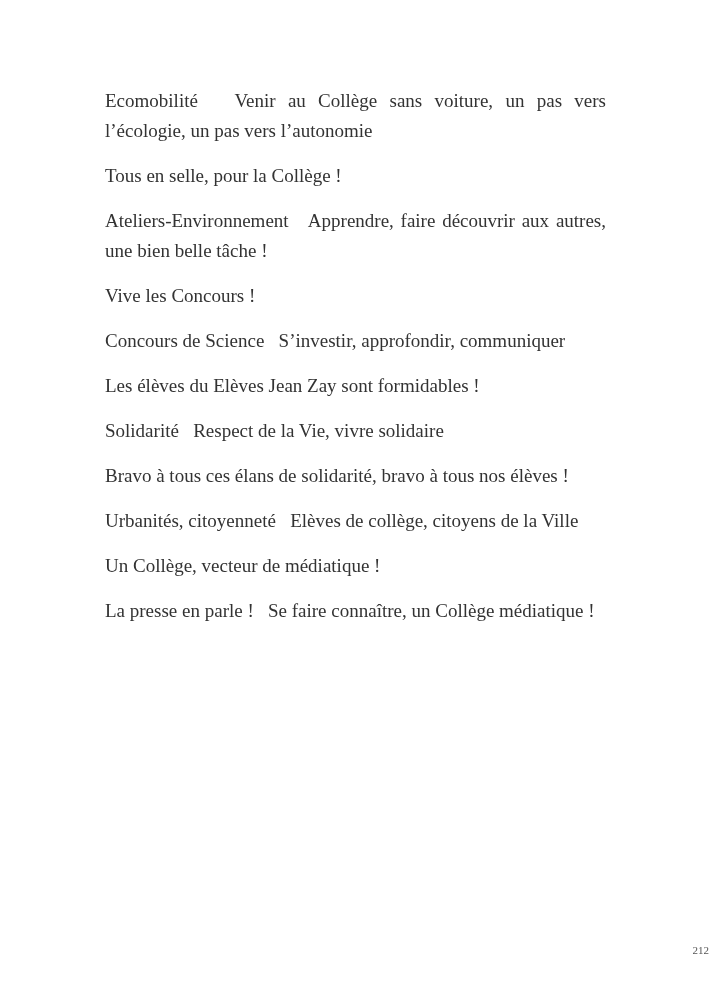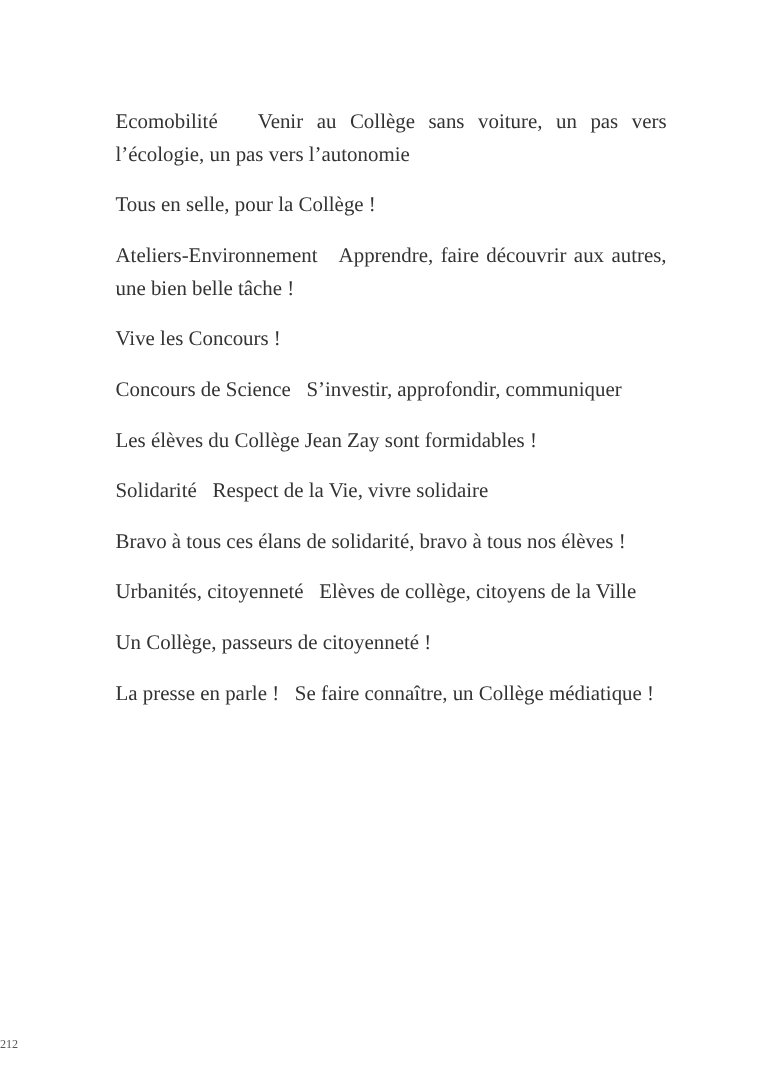--- a/index.html
+++ b/index.html
@@ -19,48 +19,48 @@
     position: absolute;
     inset: 0;
   }
   .content {
     position: absolute;
     left: 105px;
     top: 80px;
     width: 501px;
   }
   p.para {
-    margin: 16px 0 15px 0;
+    margin: 6px 0 15px 0;
     font-size: 19px;
     line-height: 30px;
     text-align: justify;
     text-justify: inter-word;
   }
   .page-number {
     position: absolute;
     bottom: 36px;
     left: 0;
     width: 100%;
-    text-align: left;
+    text-align: right;
     font-size: 11px;
     color: #555555;
     font-family: "Liberation Serif", serif;
   }
 </style>
 </head>
 <body>
 
 <div class="page">
   <div class="content">
     <p class="para">Ecomobilité&nbsp;&nbsp; Venir au Collège sans voiture, un pas vers l’écologie, un pas vers l’autonomie</p>
     <p class="para">Tous en selle, pour la Collège !</p>
     <p class="para">Ateliers-Environnement&nbsp;&nbsp; Apprendre, faire découvrir aux autres, une bien belle tâche !</p>
     <p class="para">Vive les Concours !</p>
     <p class="para">Concours de Science&nbsp;&nbsp; S’investir, approfondir, communiquer</p>
-    <p class="para">Les élèves du Collège Jean Zay sont formidables !</p>
+    <p class="para">Les élèves du Elèves Jean Zay sont formidables !</p>
     <p class="para">Solidarité&nbsp;&nbsp; Respect de la Vie, vivre solidaire</p>
     <p class="para">Bravo à tous ces élans de solidarité, bravo à tous nos élèves !</p>
     <p class="para">Urbanités, citoyenneté&nbsp;&nbsp; Elèves de collège, citoyens de la Ville</p>
-    <p class="para">Un Collège, passeurs de citoyenneté !</p>
+    <p class="para">Un Collège, vecteur de médiatique !</p>
     <p class="para">La presse en parle !&nbsp;&nbsp; Se faire connaître, un Collège médiatique !</p>
   </div>
   <div class="page-number">212</div>
 </div>
 
 </body></html>

